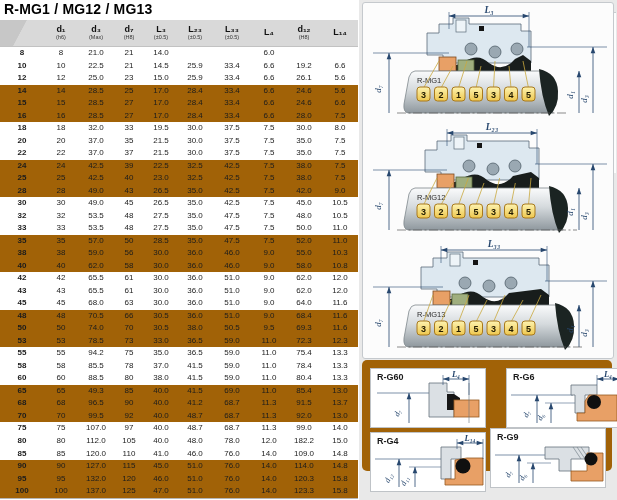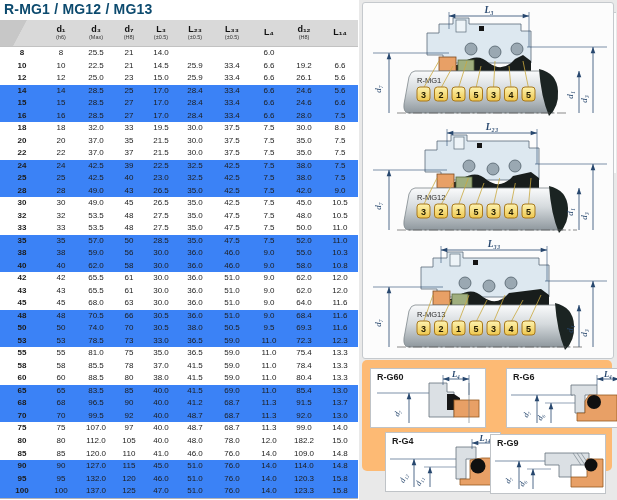--- a/index.html
+++ b/index.html
@@ -4,57 +4,57 @@
 <style>
   html,body{margin:0;padding:0;}
   body{
     width:617px;height:500px;position:relative;overflow:hidden;
     background:#ffffff;
     font-family:"Liberation Sans","DejaVu Sans",sans-serif;
     -webkit-font-smoothing:antialiased;
   }
   .page-title{
     position:absolute;left:4px;top:1px;
-    font-size:14px;font-weight:bold;color:#0c4a6e;letter-spacing:.2px;
+    font-size:14px;font-weight:bold;color:#000000;letter-spacing:.2px;
   }
   
   .dim-table{position:absolute;left:0;top:20px;width:358px;}
   .trow{
     display:grid;
     grid-template-columns:44px 34px 36px 30px 34px 34px 40px 34px 36px 36px;
     align-items:center;
   }
   .thead-row{background:#d9d9d9;height:26px;border-bottom:1px solid #c2c2c2;}
   .hc{display:flex;flex-direction:column;align-items:center;justify-content:center;line-height:1;}
   .hmain{font-size:9px;font-weight:bold;color:#111;}
   .hsub{font-size:5.5px;color:#333;margin-top:1px;}
   .hc.diag{
     align-self:stretch;justify-self:stretch;
     background:linear-gradient(118deg,#c7c7c7 0%,#c7c7c7 46%,#d9d9d9 47%);
   }
   .drow{height:12.53px;font-size:8px;color:#1c1c1c;}
-  .drow.stripe{background:#3b82f6;}
+  .drow.stripe{background:#a16207;}
   .drow div{text-align:center;line-height:12.5px;}
   .drow div:first-child{font-weight:bold;}
   .dim-table .tbody{border-bottom:1px solid #b5b5b5;}
   
   .right-col{position:absolute;left:359px;top:0;width:258px;height:500px;background:#e9e9e9;}
   .corner-tab{
     position:absolute;right:1px;top:12px;width:12px;height:160px;
     background:#fdfdfd;border:1px solid #c9cdd1;border-right:none;border-bottom:none;
     border-top-left-radius:7px;
   }
   .diagrams-panel{
     position:absolute;left:3px;top:2px;width:250px;height:355px;
     background:#fcfcfc;border:1px solid #c5c9cd;border-radius:3px;
   }
   .seal-diagram{position:relative;width:248px;height:117px;}
   .details-panel{
     position:absolute;left:3px;top:360px;width:250px;height:111px;
-    background:#fdba74;border-radius:5px;
+    background:#a16207;border-radius:5px;
   }
   .detail-card{
     position:absolute;width:114px;height:58px;background:#ffffff;
     border:1px solid #bfc3c7;
   }
   .card-label{
     position:absolute;left:6px;top:3px;font-size:9px;font-weight:bold;color:#1a1a1a;z-index:2;
   }
   .detail-card svg,.seal-diagram svg{position:absolute;left:0;top:0;}
   text.dimtxt{
@@ -107,21 +107,21 @@
    </div>
       <div class="hc">
      <span class="hmain">L₁₄</span>
         <span class="hsub"></span>
    </div>
     </div>
   <div class="tbody" id="tbody">
       <div class="trow drow">
         <div>8</div>
         <div>8</div>
-        <div>25.5</div>
+        <div>21.0</div>
         <div>21</div>
         <div>14.0</div>
         <div></div>
         <div></div>
         <div>6.0</div>
         <div></div>
         <div></div>
       </div>
       <div class="trow drow">
         <div>10</div>
@@ -395,21 +395,21 @@
         <div>33.0</div>
         <div>36.5</div>
         <div>59.0</div>
         <div>11.0</div>
         <div>72.3</div>
         <div>12.3</div>
       </div>
       <div class="trow drow">
         <div>55</div>
         <div>55</div>
-        <div>81.0</div>
+        <div>94.2</div>
         <div>75</div>
         <div>35.0</div>
         <div>36.5</div>
         <div>59.0</div>
         <div>11.0</div>
         <div>75.4</div>
         <div>13.3</div>
       </div>
       <div class="trow drow">
         <div>58</div>
@@ -431,21 +431,21 @@
         <div>38.0</div>
         <div>41.5</div>
         <div>59.0</div>
         <div>11.0</div>
         <div>80.4</div>
         <div>13.3</div>
       </div>
       <div class="trow drow stripe">
         <div>65</div>
         <div>65</div>
-        <div>83.5</div>
+        <div>49.3</div>
         <div>85</div>
         <div>40.0</div>
         <div>41.5</div>
         <div>69.0</div>
         <div>11.0</div>
         <div>85.4</div>
         <div>13.0</div>
       </div>
       <div class="trow drow stripe">
         <div>68</div>
@@ -855,21 +855,21 @@
     <path d="M78,32 L82,26 H110 V52 H70 V44 H78 Z" fill="#e8a066" stroke="#96591f" stroke-width="0.8"></path>
     <circle cx="87" cy="33" r="7" fill="#101010"></circle>
     <line x1="90" y1="6" x2="90" y2="16" stroke="#27476e" stroke-width="0.6"></line>
           <line x1="112" y1="6" x2="112" y2="26" stroke="#27476e" stroke-width="0.6"></line>
           <line x1="90" y1="10" x2="112" y2="10" stroke="#27476e" stroke-width="0.8"></line>
           <polygon points="90,10 96.3,7.7 96.3,12.3" fill="#27476e"></polygon>
           <polygon points="112,10 105.7,7.7 105.7,12.3" fill="#27476e"></polygon>
   <text class="dimtxt" x="101" y="8" text-anchor="middle" font-size="8.5" font-weight="bold">L₄</text>
         </svg>
    </div>
-      <div class="detail-card" style="left:23px;top:72px">
+      <div class="detail-card" style="left:8px;top:72px">
      <span class="card-label">R-G4</span>
      <svg width="114" height="58" viewBox="0 0 114 58">
           <line x1="4" y1="26" x2="70" y2="26" stroke="#27476e" stroke-width="0.6"></line>
           <line x1="38" y1="34" x2="70" y2="34" stroke="#27476e" stroke-width="0.5"></line>
     <line x1="28" y1="26" x2="28" y2="54" stroke="#27476e" stroke-width="0.8"></line>
           <polygon points="28,26 25.7,32.3 30.3,32.3" fill="#27476e"></polygon>
   <text class="dimtxt" x="20" y="46" text-anchor="middle" font-size="8" transform="rotate(-66 20 46)">d₁₂</text>
           <line x1="44" y1="34" x2="44" y2="54" stroke="#27476e" stroke-width="0.8"></line>
           <polygon points="44,34 41.7,40.3 46.3,40.3" fill="#27476e"></polygon>
   <text class="dimtxt" x="36" y="49" text-anchor="middle" font-size="8" transform="rotate(-66 36 49)">d₁₁</text>
@@ -877,21 +877,21 @@
     <path d="M84,27 L96,25 H112 V52 H74 V46 H84 Z" fill="#e8a066" stroke="#96591f" stroke-width="0.8"></path>
     <circle cx="92" cy="33" r="7.5" fill="#101010"></circle>
     <line x1="86" y1="6" x2="86" y2="16" stroke="#27476e" stroke-width="0.6"></line>
           <line x1="112" y1="6" x2="112" y2="26" stroke="#27476e" stroke-width="0.6"></line>
           <line x1="86" y1="10" x2="112" y2="10" stroke="#27476e" stroke-width="0.8"></line>
           <polygon points="86,10 92.3,7.7 92.3,12.3" fill="#27476e"></polygon>
           <polygon points="112,10 105.7,7.7 105.7,12.3" fill="#27476e"></polygon>
   <text class="dimtxt" x="99" y="8" text-anchor="middle" font-size="8.5" font-weight="bold">L₁₄</text>
         </svg>
    </div>
-      <div class="detail-card" style="left:128px;top:74px">
+      <div class="detail-card" style="left:128px;top:68px">
      <span class="card-label">R-G9</span>
      <svg width="114" height="58" viewBox="0 0 114 58">
           <line x1="4" y1="26" x2="56" y2="26" stroke="#27476e" stroke-width="0.6"></line>
           <line x1="36" y1="34" x2="60" y2="34" stroke="#27476e" stroke-width="0.5"></line>
     <line x1="28" y1="26" x2="28" y2="54" stroke="#27476e" stroke-width="0.8"></line>
           <polygon points="28,26 25.7,32.3 30.3,32.3" fill="#27476e"></polygon>
   <text class="dimtxt" x="20" y="46" text-anchor="middle" font-size="8" transform="rotate(-66 20 46)">d₇</text>
           <line x1="42" y1="34" x2="42" y2="54" stroke="#27476e" stroke-width="0.8"></line>
           <polygon points="42,34 39.7,40.3 44.3,40.3" fill="#27476e"></polygon>
   <text class="dimtxt" x="34" y="49" text-anchor="middle" font-size="8" transform="rotate(-66 34 49)">d₆</text>

